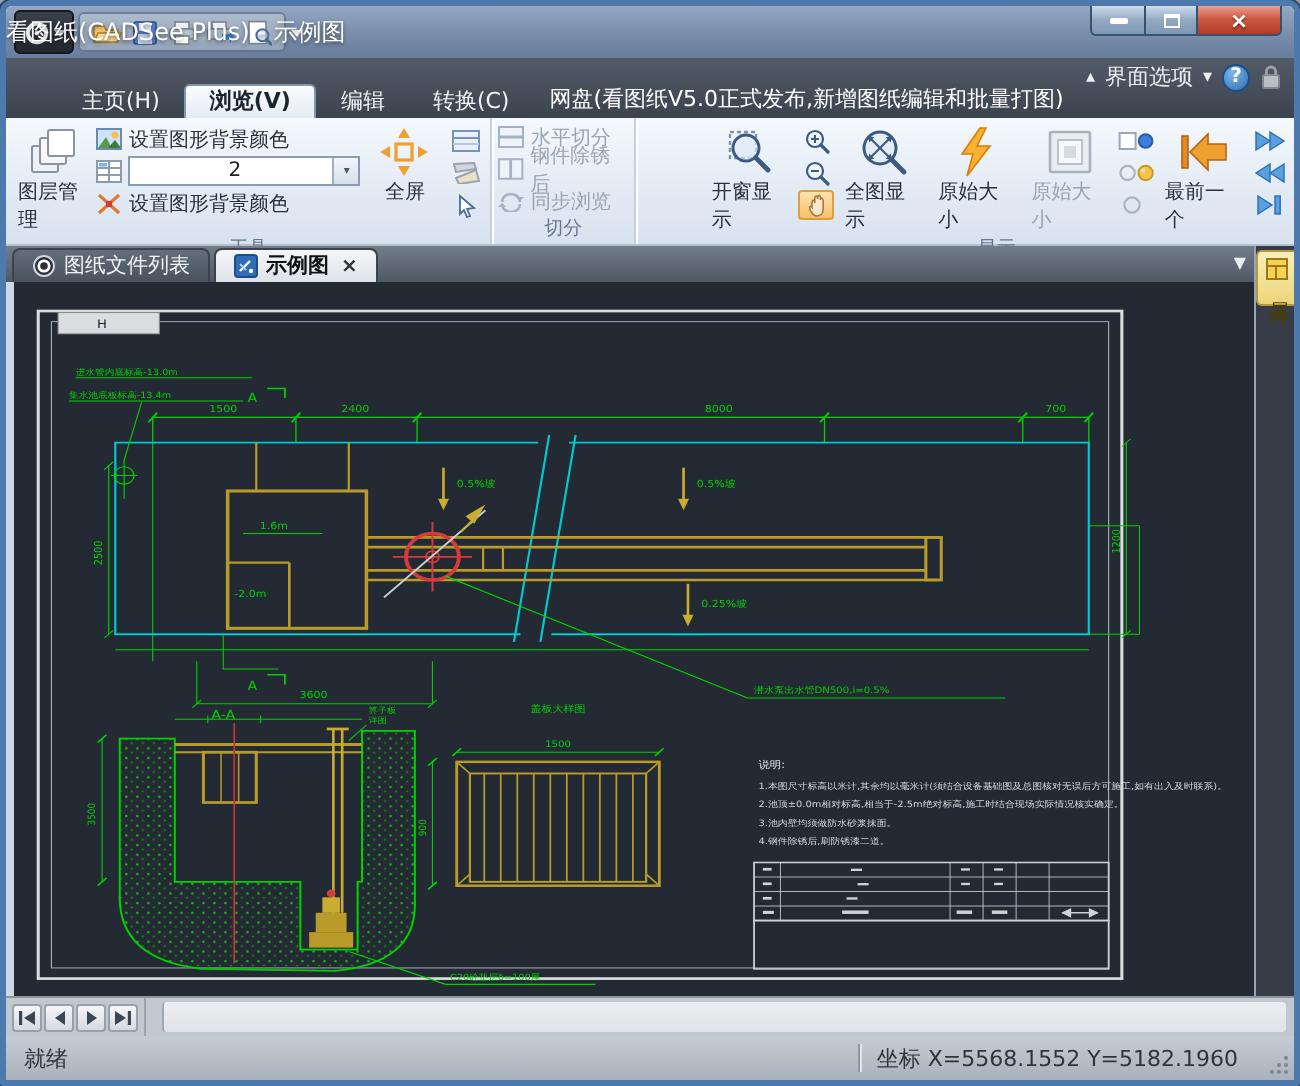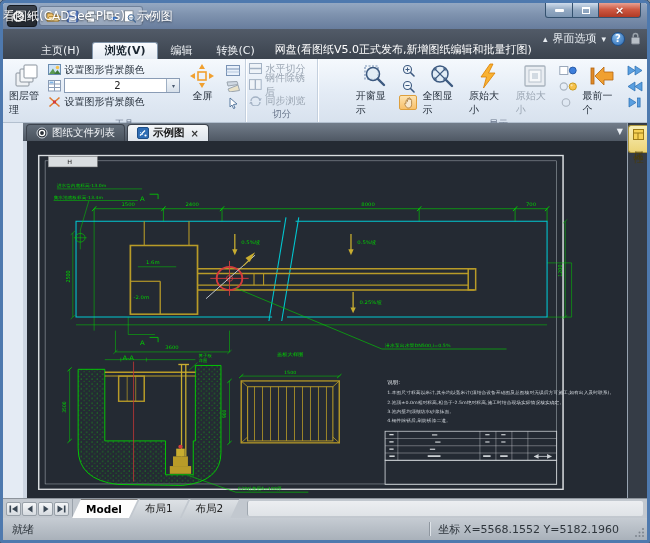--- a/index.html
+++ b/index.html
@@ -53,21 +53,21 @@
   .trow{ display:flex; align-items:center; gap:3px; height:15px; font-size:10px; color:#27313d; }
   .trow.disabled{ color:#9aa5b2; }
   .combo{ width:116px; height:15px; background:#fff; border:1px solid #8a9cb5; display:flex; align-items:center; }
   .combo-val{ flex:1; font-size:10px; padding-left:3px; color:#222; }
   .combo-arrow{ width:13px; height:100%; background:linear-gradient(#f2f6fa,#d7e0ea);
     border-left:1px solid #9fb0c4; font-size:6px; color:#4a5a70; display:flex; align-items:center; justify-content:center; }
   .ministack{ display:flex; flex-direction:column; gap:1px; padding-top:2px; }
   .mini{ width:18px; height:15px; display:flex; align-items:center; justify-content:center; border-radius:2px; }
   .mini.sel{ background:linear-gradient(#fde3b0,#f8c06a); border:1px solid #dd9f3d; }
   
-  .bodyrow{ flex:1; display:flex; min-height:0;margin-left:20px; }
+  .bodyrow{ flex:1; display:flex; min-height:0; }
   .leftcol{ flex:1; display:flex; flex-direction:column; min-width:0; }
   .doctabs{ height:18px; background:linear-gradient(#727d8a,#4f5864); display:flex; align-items:flex-end;
     padding-left:3px; position:relative; flex:0 0 auto; }
   .dtab{ height:17px; display:flex; align-items:center; gap:4px; padding:0 9px; font-size:10.5px;
     border-radius:4px 4px 0 0; margin-right:2px; }
   .dtab.inactive{ background:linear-gradient(#636e7a,#49525d); color:#f0f3f6; border:1px solid #3c434d; border-bottom:none; }
   .dtab.active{ background:linear-gradient(#f5f7f9,#dde3ea); color:#111; font-weight:bold; border:1px solid #3c434d; border-bottom:none; }
   .dclose{ font-size:10px; color:#333; padding-left:2px; }
   .dtabs-dd{ position:absolute; right:4px; top:4px; color:#e8edf2; font-size:8px; }
   
@@ -722,31 +722,20 @@
             <polygon points="0.5,0.5 0.5,7.5 5.5,4" fill="#3a4754"></polygon>
           </svg>
         </span>
       <span class="nbtn">
           <svg width="9" height="8" viewBox="0 0 9 8">
             <polygon points="0.5,0.5 0.5,7.5 6,4" fill="#3a4754"></polygon>
             <rect x="6.9" y="0.5" width="1.6" height="7" fill="#3a4754"></rect>
           </svg>
         </span>
     </div>
-    <div class="stabs">
-      <div class="stab active">
-          <span>Model</span>
-        </div>
-      <div class="stab plain">
-          <span>布局1</span>
-        </div>
-      <div class="stab plain">
-          <span>布局2</span>
-        </div>
-    </div>
     <div class="strack"></div>
   </div>
 
   <div class="statusbar">
     <span class="stx">就绪</span>
     <span class="sspace"></span>
     <span class="sdivider"></span>
     <span class="coords">坐标 X=5568.1552 Y=5182.1960</span>
     <svg class="grip" width="11" height="11" viewBox="0 0 11 11">
       <circle cx="9" cy="2" r="1" fill="#7d858e"></circle>

